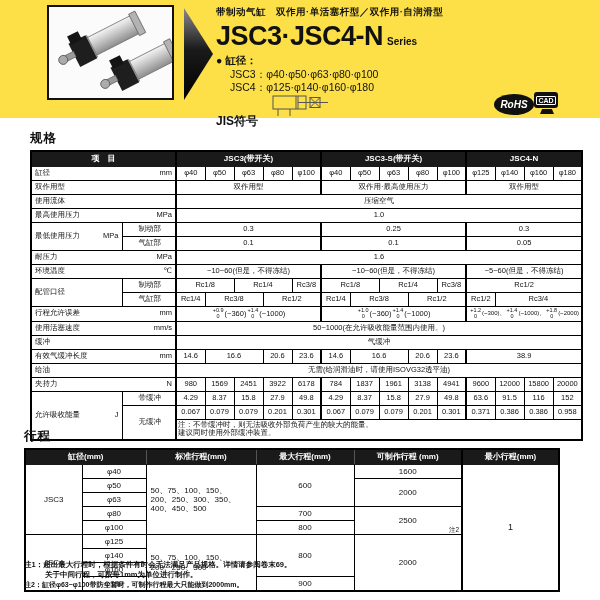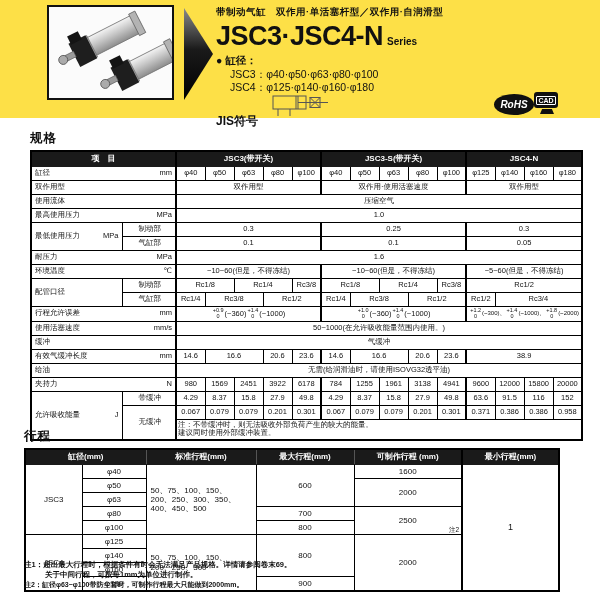--- a/index.html
+++ b/index.html
@@ -172,21 +172,21 @@
           <td>φ80</td>
           <td>φ100</td>
           <td class="gb">φ125</td>
           <td>φ140</td>
           <td>φ160</td>
           <td>φ180</td>
         </tr>
         <tr>
           <td colspan="2" class="lbl">双作用型</td>
           <td colspan="5" class="gb">双作用型</td>
-          <td colspan="5" class="gb">双作用·使用活塞速度</td>
+          <td colspan="5" class="gb">双作用·最高使用压力</td>
           <td colspan="4" class="gb">双作用型</td>
         </tr>
         <tr>
           <td colspan="2" class="lbl">使用流体</td>
           <td colspan="14" class="gb">压缩空气</td>
         </tr>
         <tr>
           <td colspan="2" class="lbl"><span>最高使用压力</span><span class="unit">MPa</span></td>
           <td colspan="14" class="gb">1.0</td>
         </tr>
@@ -287,21 +287,21 @@
           <td colspan="14" class="gb">无需(给润滑油时，请使用ISOVG32透平油)</td>
         </tr>
         <tr>
           <td colspan="2" class="lbl"><span>夹持力</span><span class="unit">N</span></td>
           <td class="gb">980</td>
           <td>1569</td>
           <td>2451</td>
           <td>3922</td>
           <td>6178</td>
           <td class="gb">784</td>
-          <td>1255</td>
+          <td>1837</td>
           <td>1961</td>
           <td>3138</td>
           <td>4941</td>
           <td class="gb">9600</td>
           <td>12000</td>
           <td>15800</td>
           <td>20000</td>
         </tr>
         <tr>
           <td rowspan="3" class="lbl"><span>允许吸收能量</span><span class="unit">J</span></td>

